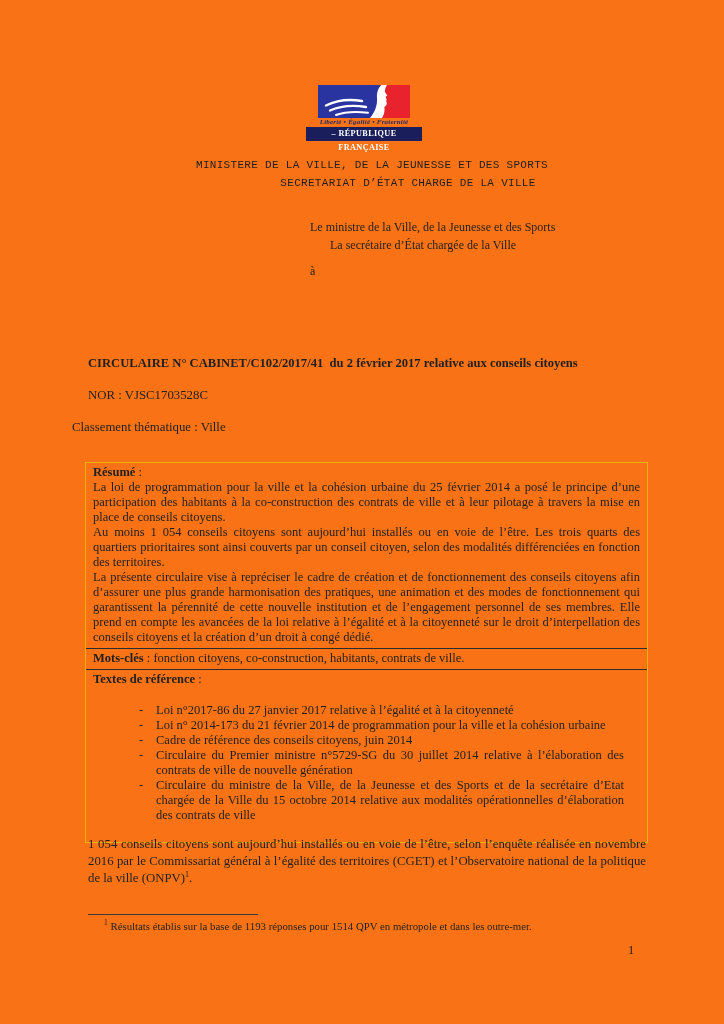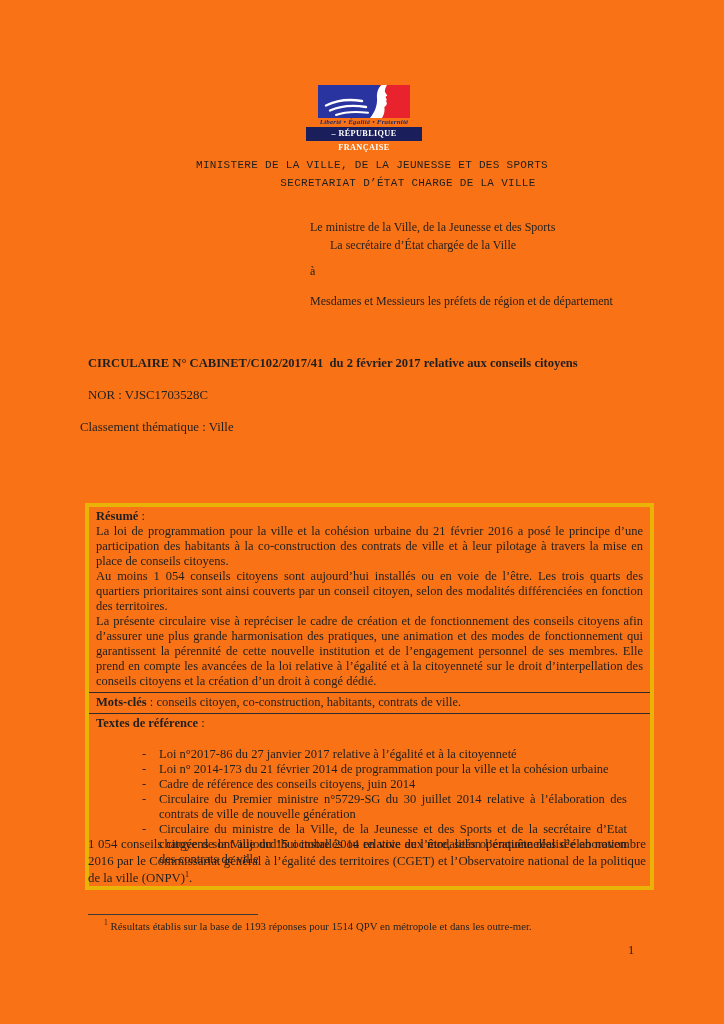--- a/index.html
+++ b/index.html
@@ -31,24 +31,24 @@
   
   .addr { left:310px; font-size:12px; }
   .addr-1 { top:220px; }
   .addr-2 { top:238px;margin-left:20px; }
   .addr-a { top:264px; }
   .addr-to { top:294px; }
 
   
   .circ-title { left:88px; top:356px; width:560px; font-size:12.6px; font-weight:bold; white-space:pre-wrap; }
   .nor-line { left:88px; top:388px; font-size:12.8px; }
-  .class-line { left:80px; top:420px; font-size:12.8px; }
+  .class-line { left:72px; top:420px; font-size:12.8px; }
 
   
-  .summary-table { left:85px; top:503px; width:561px; border:4px solid #eab308; }
+  .summary-table { left:85px; top:462px; width:561px; border:1px solid #eab308; }
   .box-section { padding:2px 7px 3px 7px; font-size:12.5px; line-height:15px; text-align:justify; }
   .box-keywords { border-top:1px solid #2c2c2c; border-bottom:1px solid #2c2c2c; text-align:left; }
   .b { font-weight:bold; }
   .resume-para { margin:0; }
   .ref-list { margin:16px; }
   .ref-item { position:relative; padding-left:47px; text-align:justify; }
   .ref-item::before { content:"-"; position:absolute; left:30px; top:0; }
 
   
   .body-para {
@@ -90,37 +90,36 @@
   </div>
   <div class="abs logo-motto" style="color: rgb(27, 42, 107);">Liberté • Égalité • Fraternité</div>
   <div class="abs logo-band" style="background: rgb(26, 31, 92);">– RÉPUBLIQUE FRANÇAISE</div>
 
   <div class="abs ministry ministry-1">MINISTERE DE LA VILLE, DE LA JEUNESSE ET DES SPORTS</div>
   <div class="abs ministry ministry-2">SECRETARIAT D’ÉTAT CHARGE DE LA VILLE</div>
 
   <div class="abs addr addr-1">Le ministre de la Ville, de la Jeunesse et des Sports</div>
   <div class="abs addr addr-2">La secrétaire d’État chargée de la Ville</div>
   <div class="abs addr addr-a">à</div>
-  <div class="abs addr addr-to">Mesdames et Messieurs les préfets de région et de département</div>
 
   <div class="abs circ-title">CIRCULAIRE N° CABINET/C102/2017/41  du 2 février 2017 relative aux conseils citoyens</div>
   <div class="abs nor-line">NOR : VJSC1703528C</div>
   <div class="abs class-line">Classement thématique : Ville</div>
 
   <div class="abs summary-table">
     <div class="box-section">
       <div><span class="b">Résumé</span><span> :</span></div>
       <div>
-          <p class="resume-para">La loi de programmation pour la ville et la cohésion urbaine du 21 février 2016 a posé le principe d’une participation des habitants à la co-construction des contrats de ville et à leur pilotage à travers la mise en place de conseils citoyens.</p>
+          <p class="resume-para">La loi de programmation pour la ville et la cohésion urbaine du 25 février 2014 a posé le principe d’une participation des habitants à la co-construction des contrats de ville et à leur pilotage à travers la mise en place de conseils citoyens.</p>
           <p class="resume-para">Au moins 1 054 conseils citoyens sont aujourd’hui installés ou en voie de l’être. Les trois quarts des quartiers prioritaires sont ainsi couverts par un conseil citoyen, selon des modalités différenciées en fonction des territoires.</p>
           <p class="resume-para">La présente circulaire vise à repréciser le cadre de création et de fonctionnement des conseils citoyens afin d’assurer une plus grande harmonisation des pratiques, une animation et des modes de fonctionnement qui garantissent la pérennité de cette nouvelle institution et de l’engagement personnel de ses membres. Elle prend en compte les avancées de la loi relative à l’égalité et à la citoyenneté sur le droit d’interpellation des conseils citoyens et la création d’un droit à congé dédié.</p>
         </div>
     </div>
     <div class="box-section box-keywords">
-      <span class="b">Mots-clés</span><span> : conseils citoyen, co-construction, habitants, contrats de ville.</span>
+      <span class="b">Mots-clés</span><span> : fonction citoyens, co-construction, habitants, contrats de ville.</span>
     </div>
     <div class="box-section">
       <div><span class="b">Textes de référence</span><span> :</span></div>
       <div class="ref-list">
           <div class="ref-item">Loi n°2017-86 du 27 janvier 2017 relative à l’égalité et à la citoyenneté</div>
           <div class="ref-item">Loi n° 2014-173 du 21 février 2014 de programmation pour la ville et la cohésion urbaine</div>
           <div class="ref-item">Cadre de référence des conseils citoyens, juin 2014</div>
           <div class="ref-item">Circulaire du Premier ministre n°5729-SG du 30 juillet 2014 relative à l’élaboration des contrats de ville de nouvelle génération</div>
           <div class="ref-item">Circulaire du ministre de la Ville, de la Jeunesse et des Sports et de la secrétaire d’Etat chargée de la Ville du 15 octobre 2014 relative aux modalités opérationnelles d’élaboration des contrats de ville</div>
         </div>

